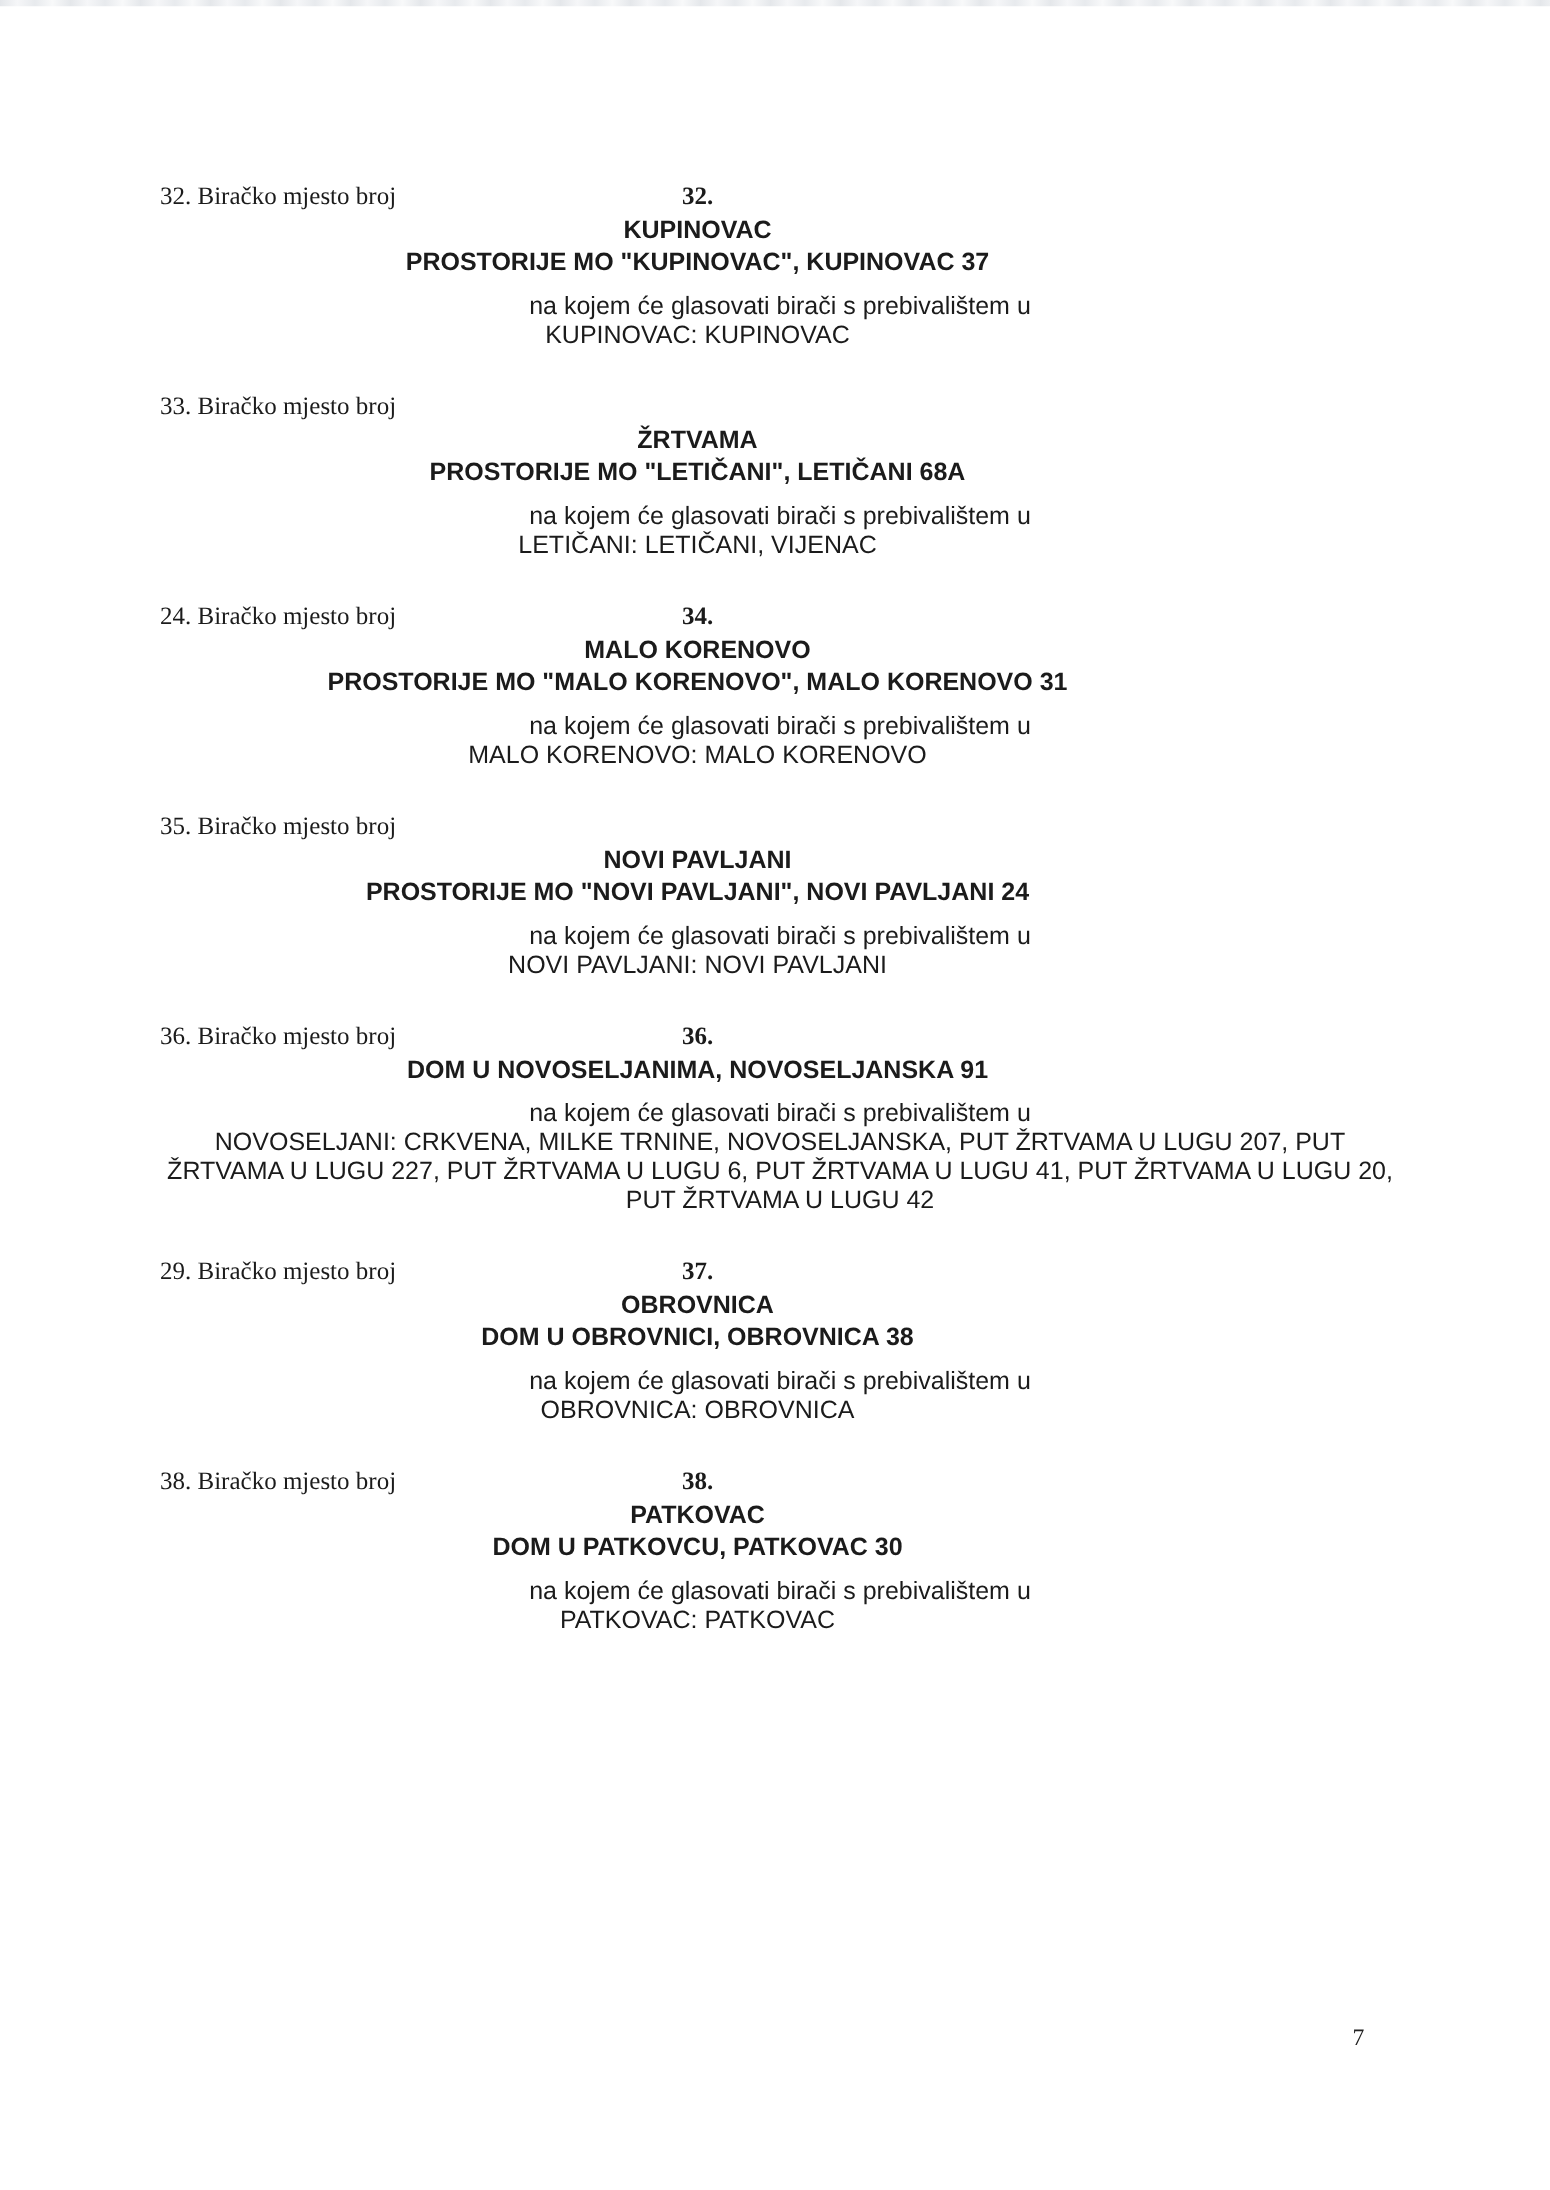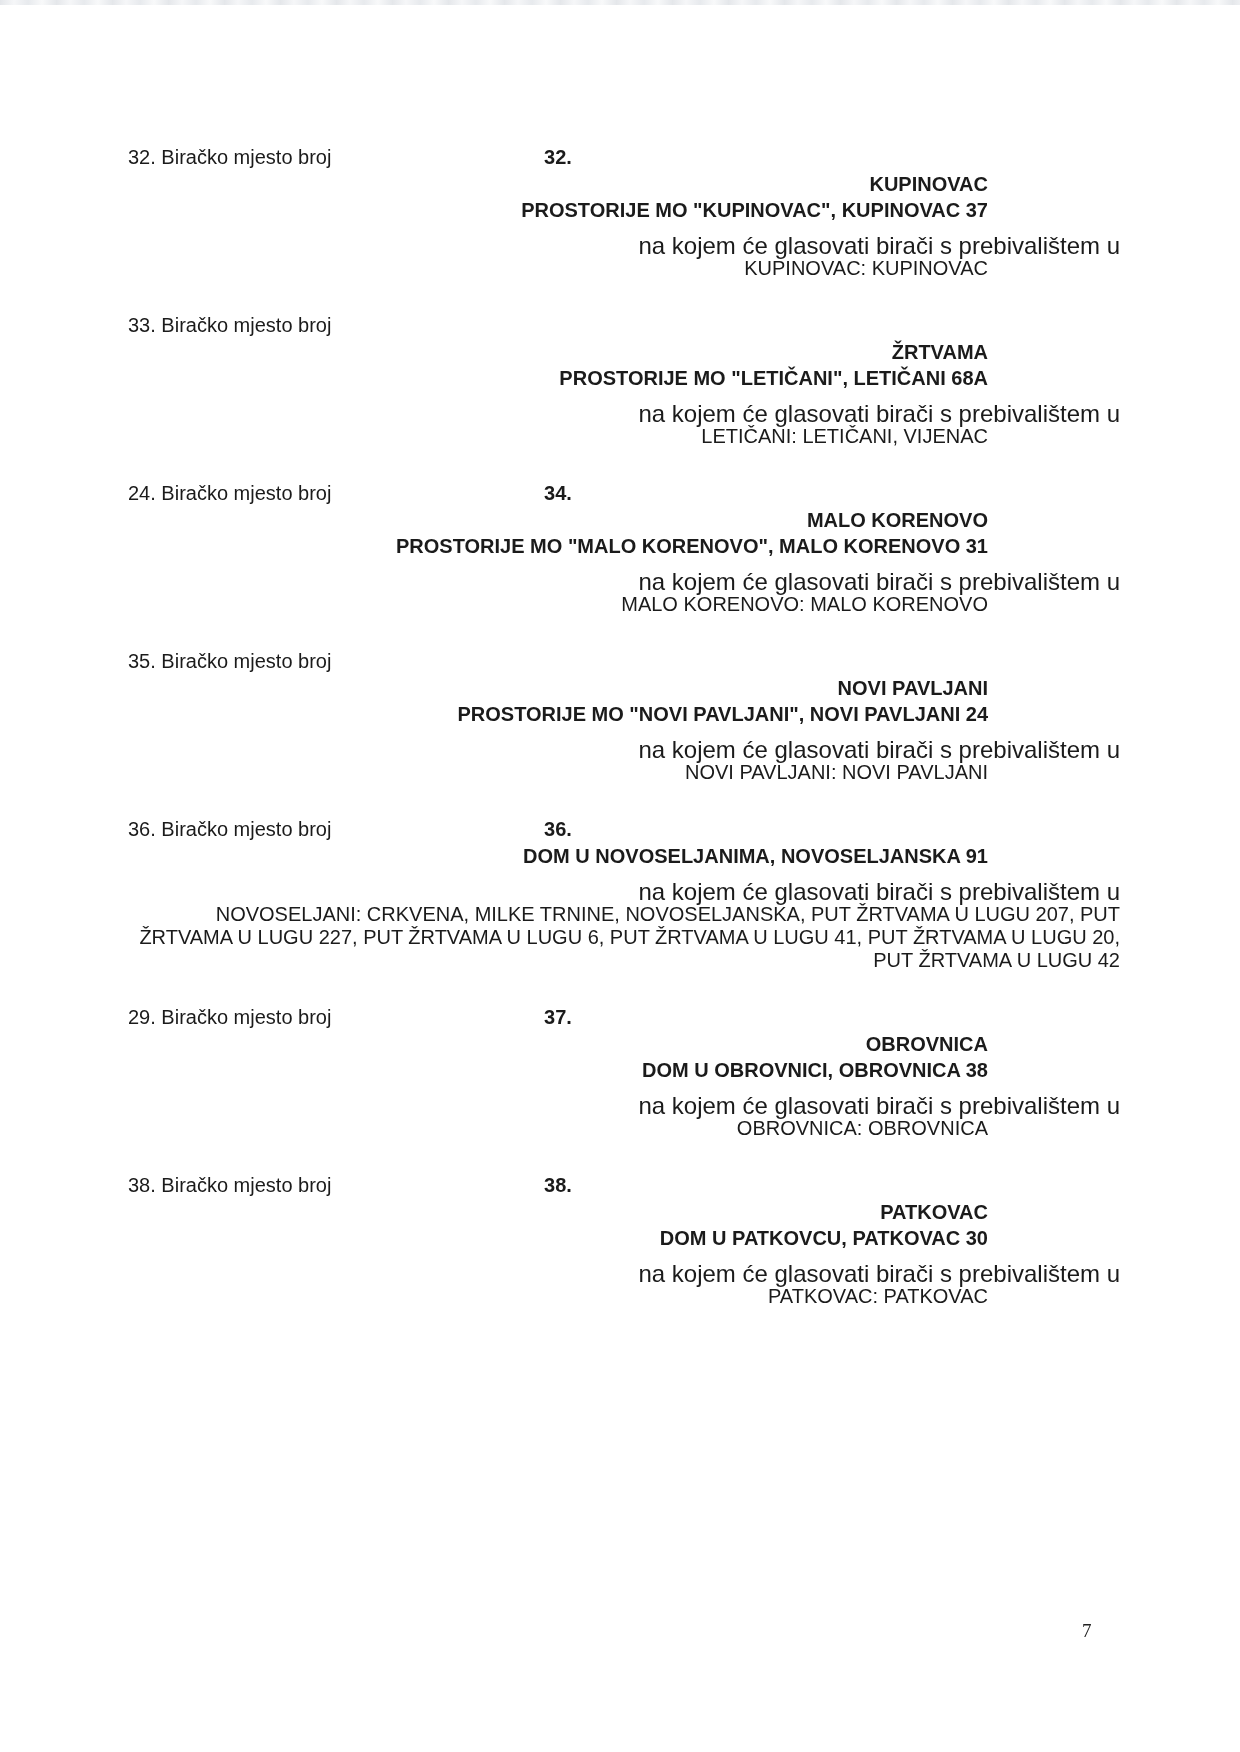--- a/index.html
+++ b/index.html
@@ -39,51 +39,52 @@
     top: 146px;
     width: 992px;
   }
   .section {
     margin: 0 0 34px 0;
   }
   .row-head {
     position: relative;
     height: 23px;
     margin-bottom: 4px;
+    font-family: Liberation Serif, serif;
   }
   .left-label {
     position: absolute;
     left: 0;
     top: 0;
     font-size: 20px;
     line-height: 23px;
     white-space: nowrap;
   }
   .center-number {
     display: block;
     width: 860px;
     text-align: center;
     font-size: 20px;
     line-height: 23px;
     font-weight: 700;
   }
   .cline {
     width: 860px;
-    text-align: right;
+    text-align: center;
     font-size: 20px;
     line-height: 23px;
   }
   .bold { font-weight: 700; }
   .name { margin-bottom: 3px; }
   .premises { margin-bottom: 0; }
   .intro {
     margin-top: 12px;
-    font-size: 24px;
+    font-size: 20px;
     line-height: 23px;
-    text-align: right;
+    text-align: center;
     width: 992px;
   }
   .area {
   }
   .area.wide {
     width: 992px;
   }
   .page-number {
     position: absolute;
     top: 1620px;

